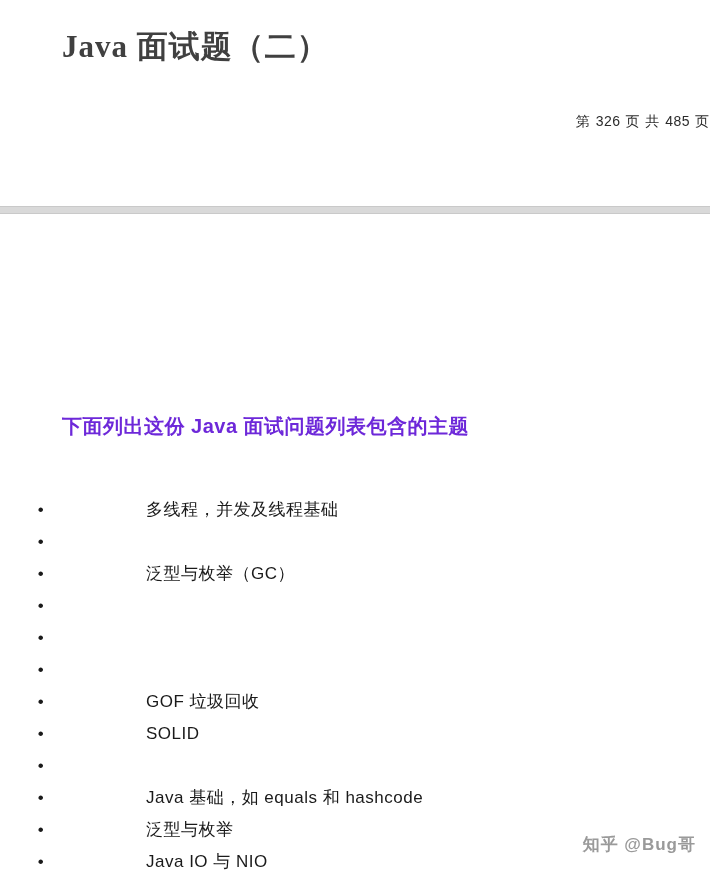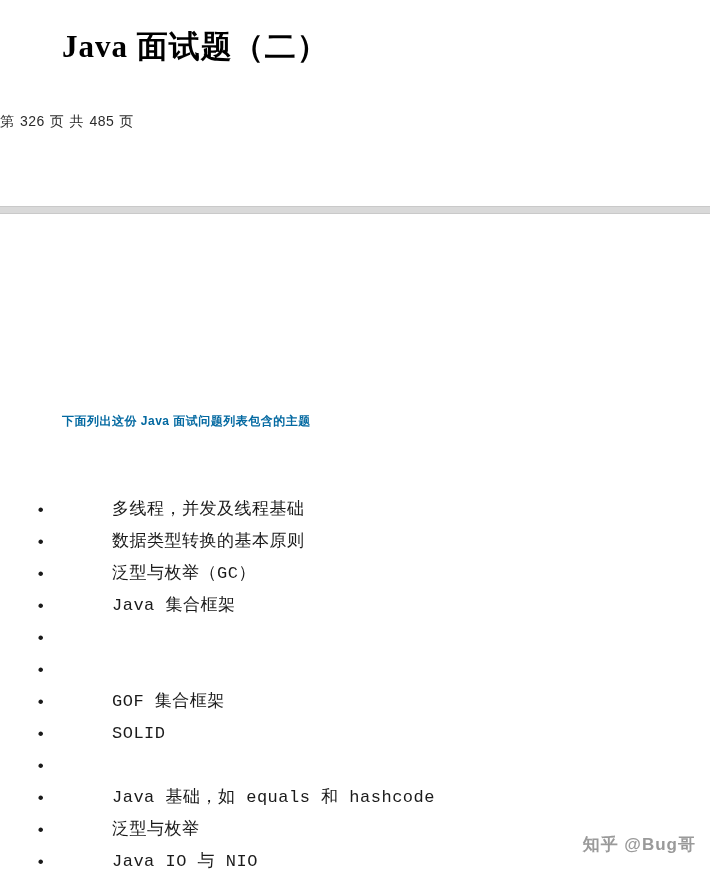--- a/index.html
+++ b/index.html
@@ -21,29 +21,29 @@
     background: #ffffff;
   }
   .doc-title {
     position: absolute;
     left: 62px;
     top: 26px;
     font-family: "Liberation Serif", serif;
     font-size: 31px;
     font-weight: bold;
     letter-spacing: 1px;
-    color: #000000;
+    color: #404040;
     white-space: nowrap;
   }
   .page-indicator {
     position: absolute;
     left: 0;
     right: 0;
     top: 113px;
-    text-align: left;
+    text-align: right;
     font-size: 14px;
     color: #2b2b2b;
     letter-spacing: 1px;
   }
   .page-indicator .num {
     letter-spacing: 0.5px;
   }
   .divider {
     position: absolute;
     left: 0;
@@ -59,23 +59,23 @@
     left: 0;
     top: 214px;
     width: 710px;
     bottom: 0;
     background: #ffffff;
   }
   .section-heading {
     position: absolute;
     left: 62px;
     top: 199px;
-    font-size: 12px;
+    font-size: 20px;
     font-weight: bold;
-    color: #0369a1;
+    color: #6d28d9;
     letter-spacing: 0.5px;
     white-space: nowrap;
   }
   .topic-list {
     position: absolute;
     left: 36px;
     top: 280px;
     width: 640px;
     margin: 0;
     padding: 0;
@@ -94,23 +94,22 @@
     left: 0;
     top: 0;
     width: 10px;
     text-align: center;
     font-size: 17px;
     line-height: 32px;
     color: #1a1a1a;
   }
   .topic-text {
     display: block;
-    margin-left: 76px;
+    margin-left: 110px;
     white-space: nowrap;
-    font-family: Liberation Mono, monospace;
   }
   .watermark {
     position: absolute;
     right: 14px;
     bottom: 30px;
     font-size: 17px;
     font-weight: bold;
     color: #9a9a9a;
     letter-spacing: 1px;
     white-space: nowrap;
@@ -133,39 +132,37 @@
 
 <div class="page-body">
   <div class="section-heading">下面列出这份 Java 面试问题列表包含的主题</div>
   <ul class="topic-list">
     <li class="topic-item">
       <span class="topic-bullet">•</span>
       <span class="topic-text">多线程，并发及线程基础</span>
     </li>
     <li class="topic-item">
       <span class="topic-bullet">•</span>
-      <span class="topic-text">数据类型转换的基本原则</span>
     </li>
     <li class="topic-item">
       <span class="topic-bullet">•</span>
       <span class="topic-text">泛型与枚举（GC）</span>
-    </li>
-    <li class="topic-item">
-      <span class="topic-bullet">•</span>
-      <span class="topic-text">Java 集合框架</span>
     </li>
     <li class="topic-item">
       <span class="topic-bullet">•</span>
     </li>
     <li class="topic-item">
       <span class="topic-bullet">•</span>
     </li>
     <li class="topic-item">
       <span class="topic-bullet">•</span>
-      <span class="topic-text">GOF 集合框架</span>
+    </li>
+    <li class="topic-item">
+      <span class="topic-bullet">•</span>
+      <span class="topic-text">GOF 垃圾回收</span>
     </li>
     <li class="topic-item">
       <span class="topic-bullet">•</span>
       <span class="topic-text">SOLID</span>
     </li>
     <li class="topic-item">
       <span class="topic-bullet">•</span>
     </li>
     <li class="topic-item">
       <span class="topic-bullet">•</span>

